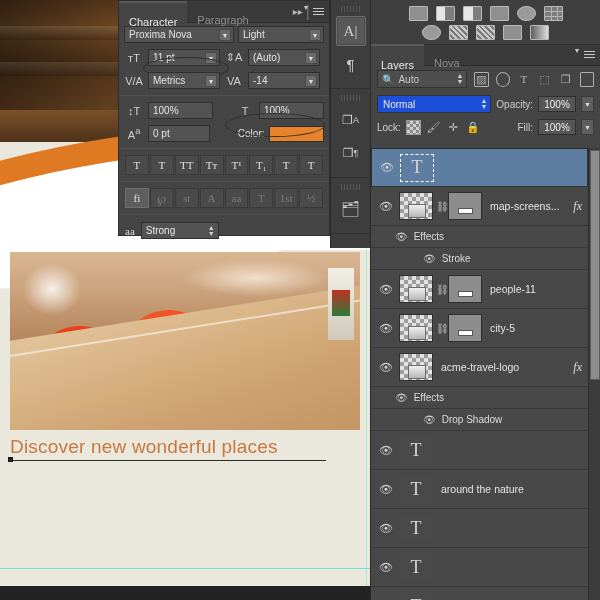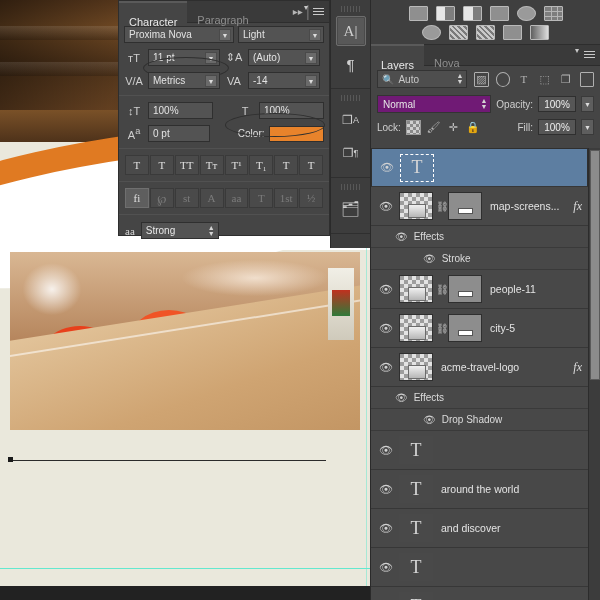--- a/index.html
+++ b/index.html
@@ -144,21 +144,21 @@
   .kind-row { display:flex; align-items:center; gap:7px; padding:4px 6px; background:#454545; }
   .kind-sel { width:108px; height:18px; background:#4e4e4e; border:1px solid #333;
               display:flex; align-items:center; gap:4px; padding:0 4px; font-size:10px; color:#c9c9c9;
               position:relative; }
   .kico { width:17px; height:15px; color:#b4b4b4; font-size:11px; display:flex;
           align-items:center; justify-content:center; }
   .kico.box { border:1px solid #b0b0b0; border-radius:1px; }
   .kico.circ { border:1px solid #b0b0b0; border-radius:50%; }
 
   .blend-row, .lock-row { display:flex; align-items:center; padding:3px 6px; gap:5px; }
-  .blend-sel { flex:1; height:18px; background:#701a75; border:1px solid #333; font-size:10px;
+  .blend-sel { flex:1; height:18px; background:#1d4ed8; border:1px solid #333; font-size:10px;
                color:#e6e6e6; display:flex; align-items:center; padding:0 5px; position:relative; }
   .lbl { font-size:10px; color:#cfcfcf; }
   .numbox { width:38px; height:16px; background:#565656; border:1px solid #2f2f2f; color:#efefef;
             font-size:10px; display:flex; align-items:center; justify-content:center; }
   .mini-arrow { width:13px; height:16px; background:#5e5e5e; border:1px solid #3a3a3a;
                 color:#dcdcdc; font-size:7px; display:flex; align-items:center; justify-content:center; }
   .lock-ico { width:15px; height:15px; color:#bcbcbc; font-size:11px; display:flex;
               align-items:center; justify-content:center; }
   .lock-ico.checker { background:
        repeating-conic-gradient(#cfcfcf 0% 25%, #8a8a8a 0% 50%) 0 0/6px 6px; border:1px solid #9a9a9a; }
@@ -213,20 +213,21 @@
     <div class="main-photo">
       <div class="mp-wall"></div>
       <div class="mp-blur"></div>
       <div class="chair c2"></div>
       <div class="chair c1"></div>
       <div class="chair c3"></div>
       <div class="mp-table"></div>
       <div class="mp-bottles"></div>
     </div>
 
+    <div class="headline">Discover new wonderful places</div>
     <div class="baseline"></div>
     <div class="anchor"></div>
     <div class="guide-h"></div>
     <div class="guide-v"></div>
     <div class="canvas-bottom-bar"></div>
   </div>
 
   <div class="dock">
     <div class="dock-grp">
       <div class="dock-grip"></div>
@@ -467,28 +468,27 @@
           <div class="eye">👁</div>
           <div class="thumbwrap">
             <div class="thumb tthumb">T</div>
           </div>
         </div>
         <div class="lrow">
           <div class="eye">👁</div>
           <div class="thumbwrap">
             <div class="thumb tthumb">T</div>
           </div>
-          <div class="lname">around the world</div>
+          <div class="lname">around the nature</div>
         </div>
         <div class="lrow">
           <div class="eye">👁</div>
           <div class="thumbwrap">
             <div class="thumb tthumb">T</div>
           </div>
-          <div class="lname">and discover</div>
         </div>
         <div class="lrow">
           <div class="eye">👁</div>
           <div class="thumbwrap">
             <div class="thumb tthumb">T</div>
           </div>
         </div>
         <div class="lrow">
           <div class="eye">👁</div>
           <div class="thumbwrap">

